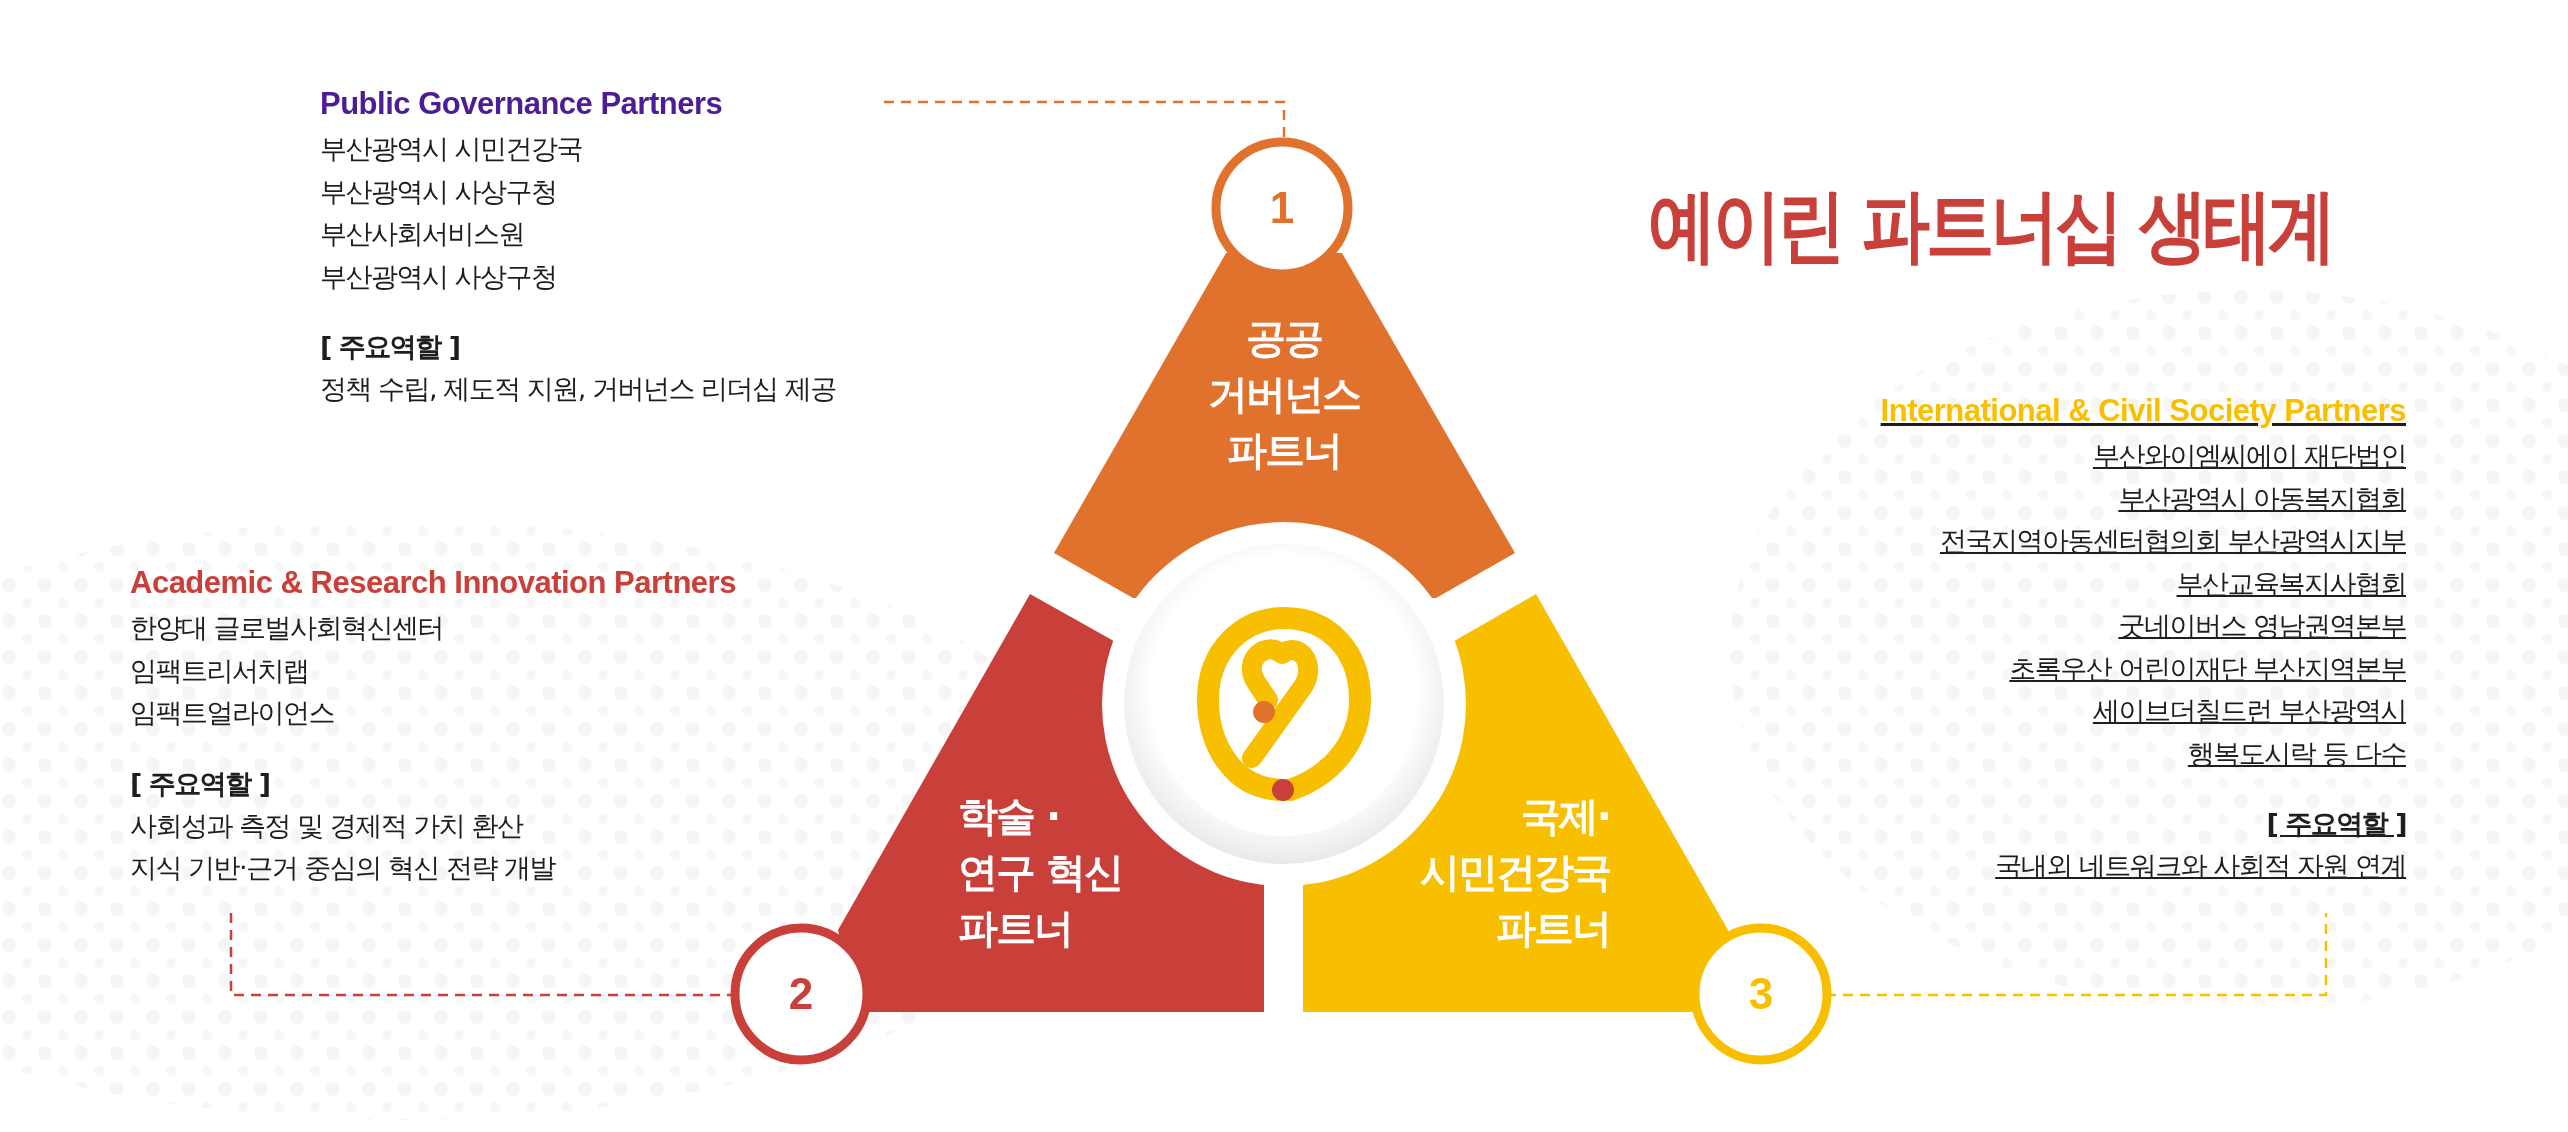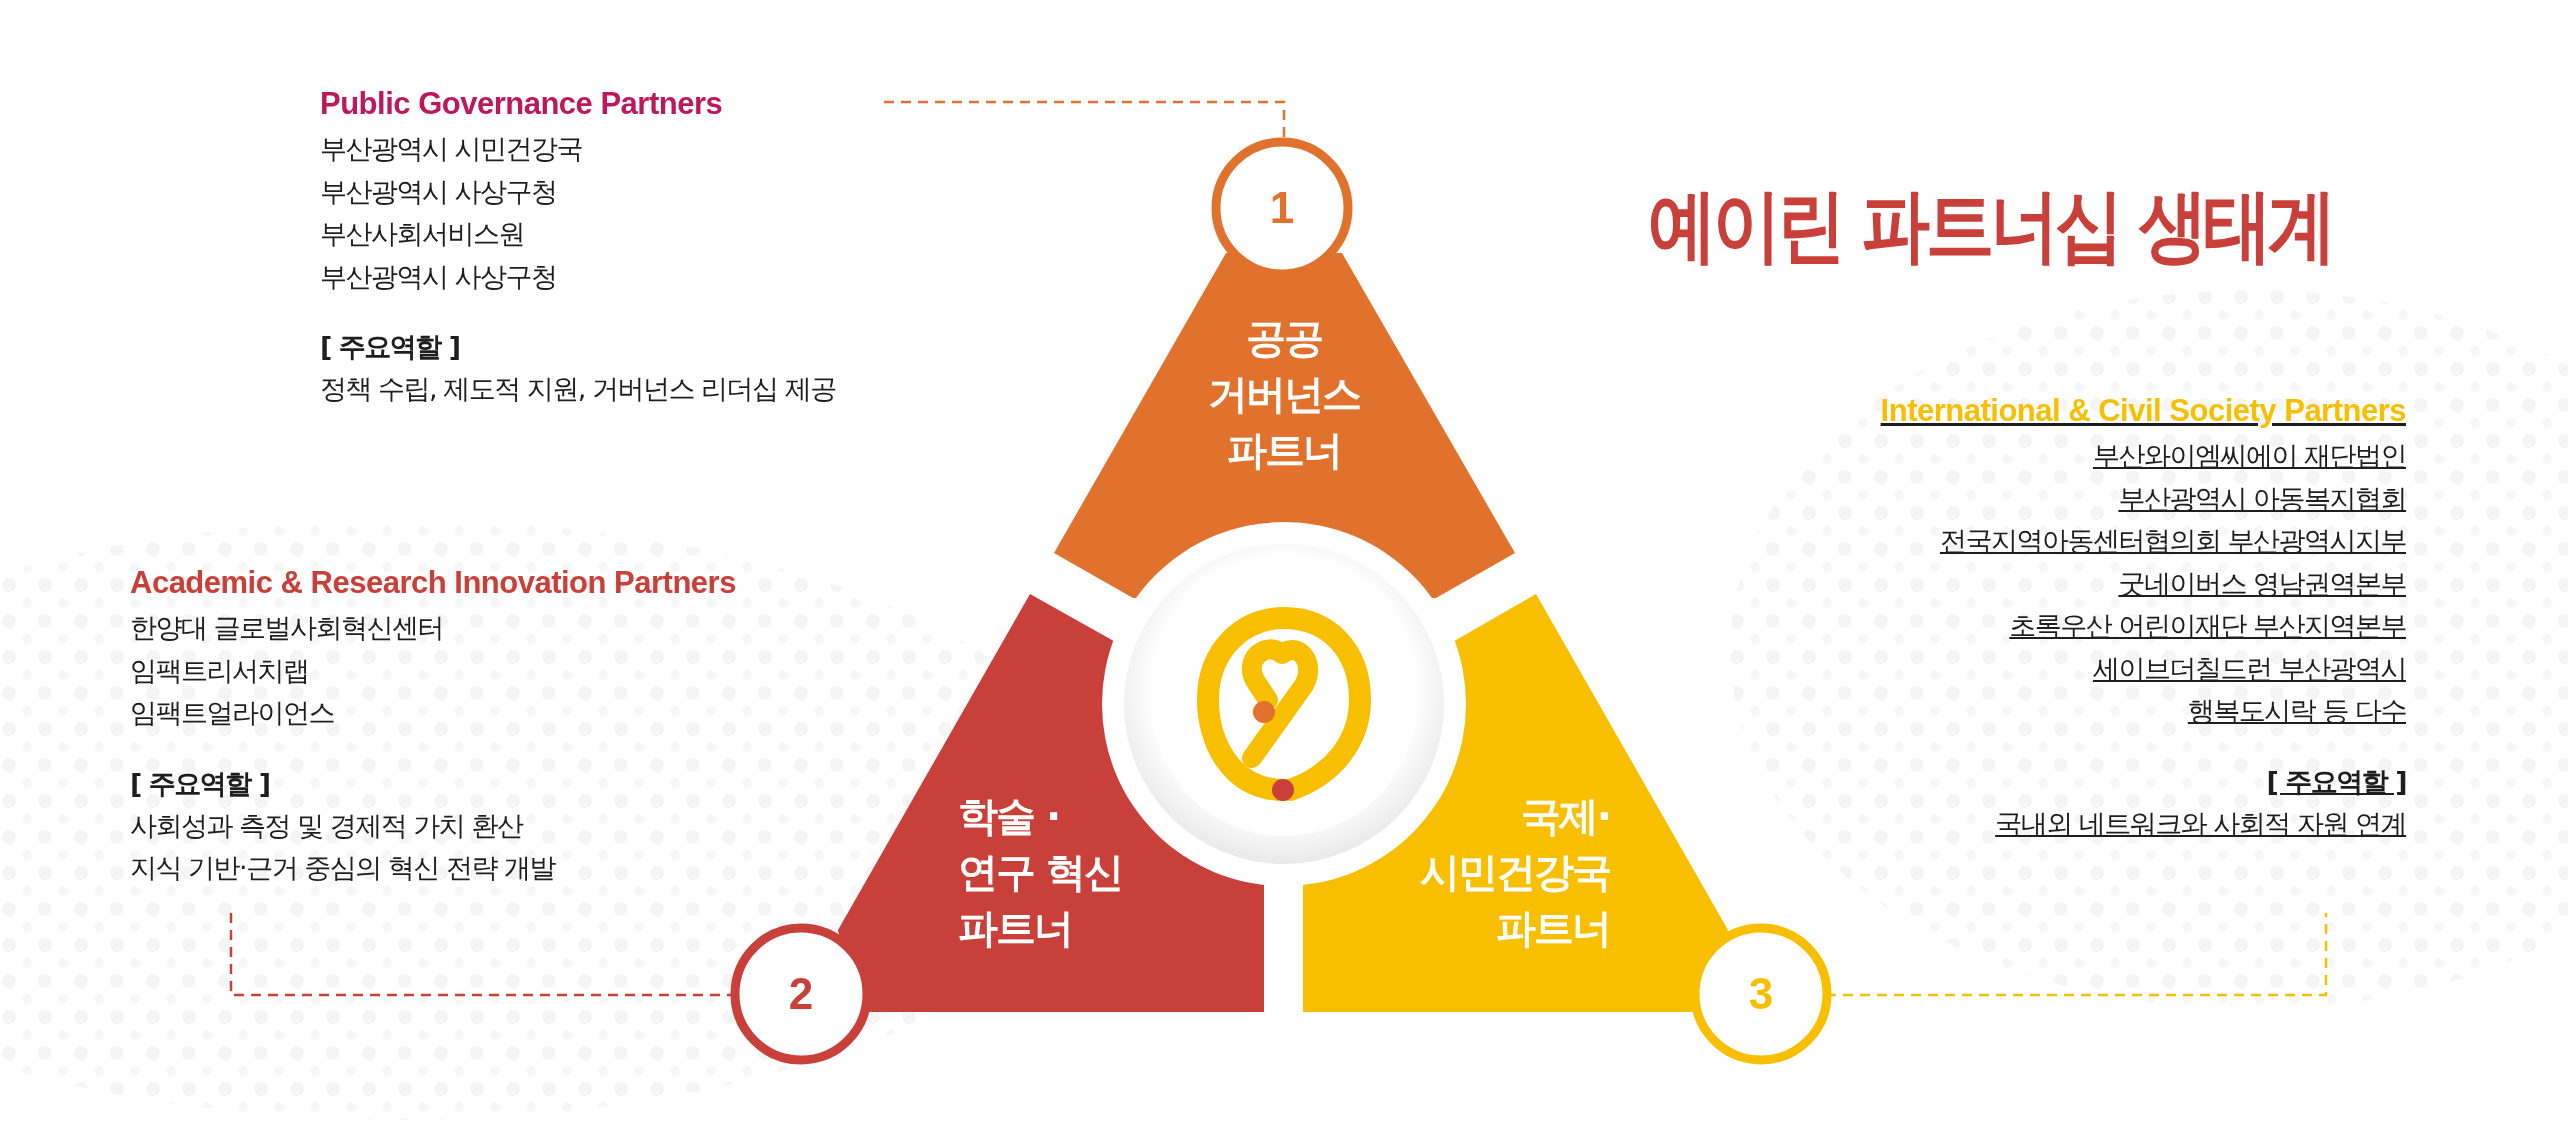--- a/index.html
+++ b/index.html
@@ -91,21 +91,21 @@
 </div>
 <div class="seg-label" style="left:1420px;top:788px;width:190px;text-align:right;">
   <div>국제·</div>
   <div>시민건강국</div>
   <div>파트너</div>
 </div>
 
 <div class="main-title">예이린 파트너십 생태계</div>
 
 <div class="block" style="left:320px;top:84px;">
-  <div class="title" style="color:#be185d;">Public Governance Partners</div>
+  <div class="title" style="color:#4c1d95;">Public Governance Partners</div>
   <div class="line">부산광역시 시민건강국</div>
   <div class="line">부산광역시 사상구청</div>
   <div class="line">부산사회서비스원</div>
   <div class="line">부산광역시 사상구청</div>
   <div class="role">[ 주요역할 ]</div>
   <div class="line">정책 수립, 제도적 지원, 거버넌스 리더십 제공</div>
 </div>
 
 <div class="block" style="left:130px;top:563px;">
   <div class="title" style="color:#c9403a;">Academic &amp; Research Innovation Partners</div>
@@ -115,19 +115,20 @@
   <div class="role">[ 주요역할 ]</div>
   <div class="line">사회성과 측정 및 경제적 가치 환산</div>
   <div class="line">지식 기반·근거 중심의 혁신 전략 개발</div>
 </div>
 
 <div class="block right" style="right:162px;top:391px;text-decoration:underline;">
   <div class="title" style="color:#f8bf00;">International &amp; Civil Society Partners</div>
   <div class="line">부산와이엠씨에이 재단법인</div>
   <div class="line">부산광역시 아동복지협회</div>
   <div class="line">전국지역아동센터협의회 부산광역시지부</div>
+  <div class="line">부산교육복지사협회</div>
   <div class="line">굿네이버스 영남권역본부</div>
   <div class="line">초록우산 어린이재단 부산지역본부</div>
   <div class="line">세이브더칠드런 부산광역시</div>
   <div class="line">행복도시락 등 다수</div>
   <div class="role">[ 주요역할 ]</div>
   <div class="line">국내외 네트워크와 사회적 자원 연계</div>
 </div>
 
 </body></html>

